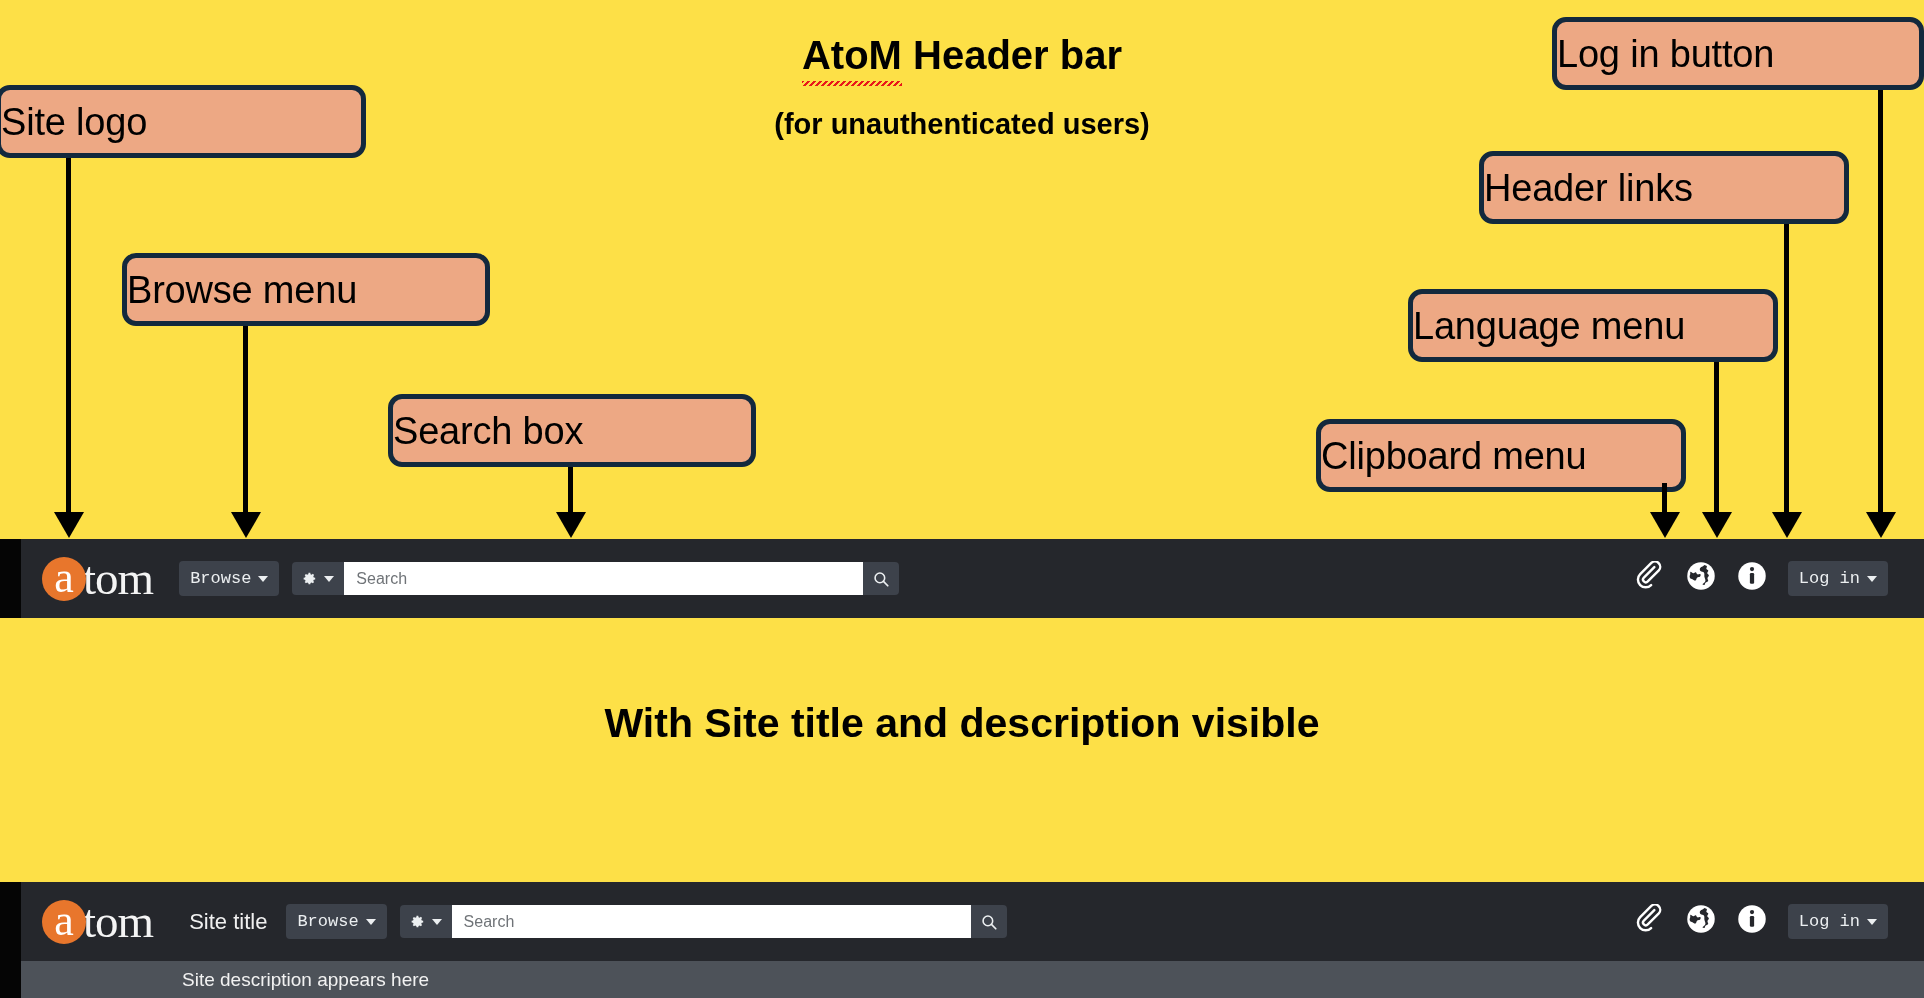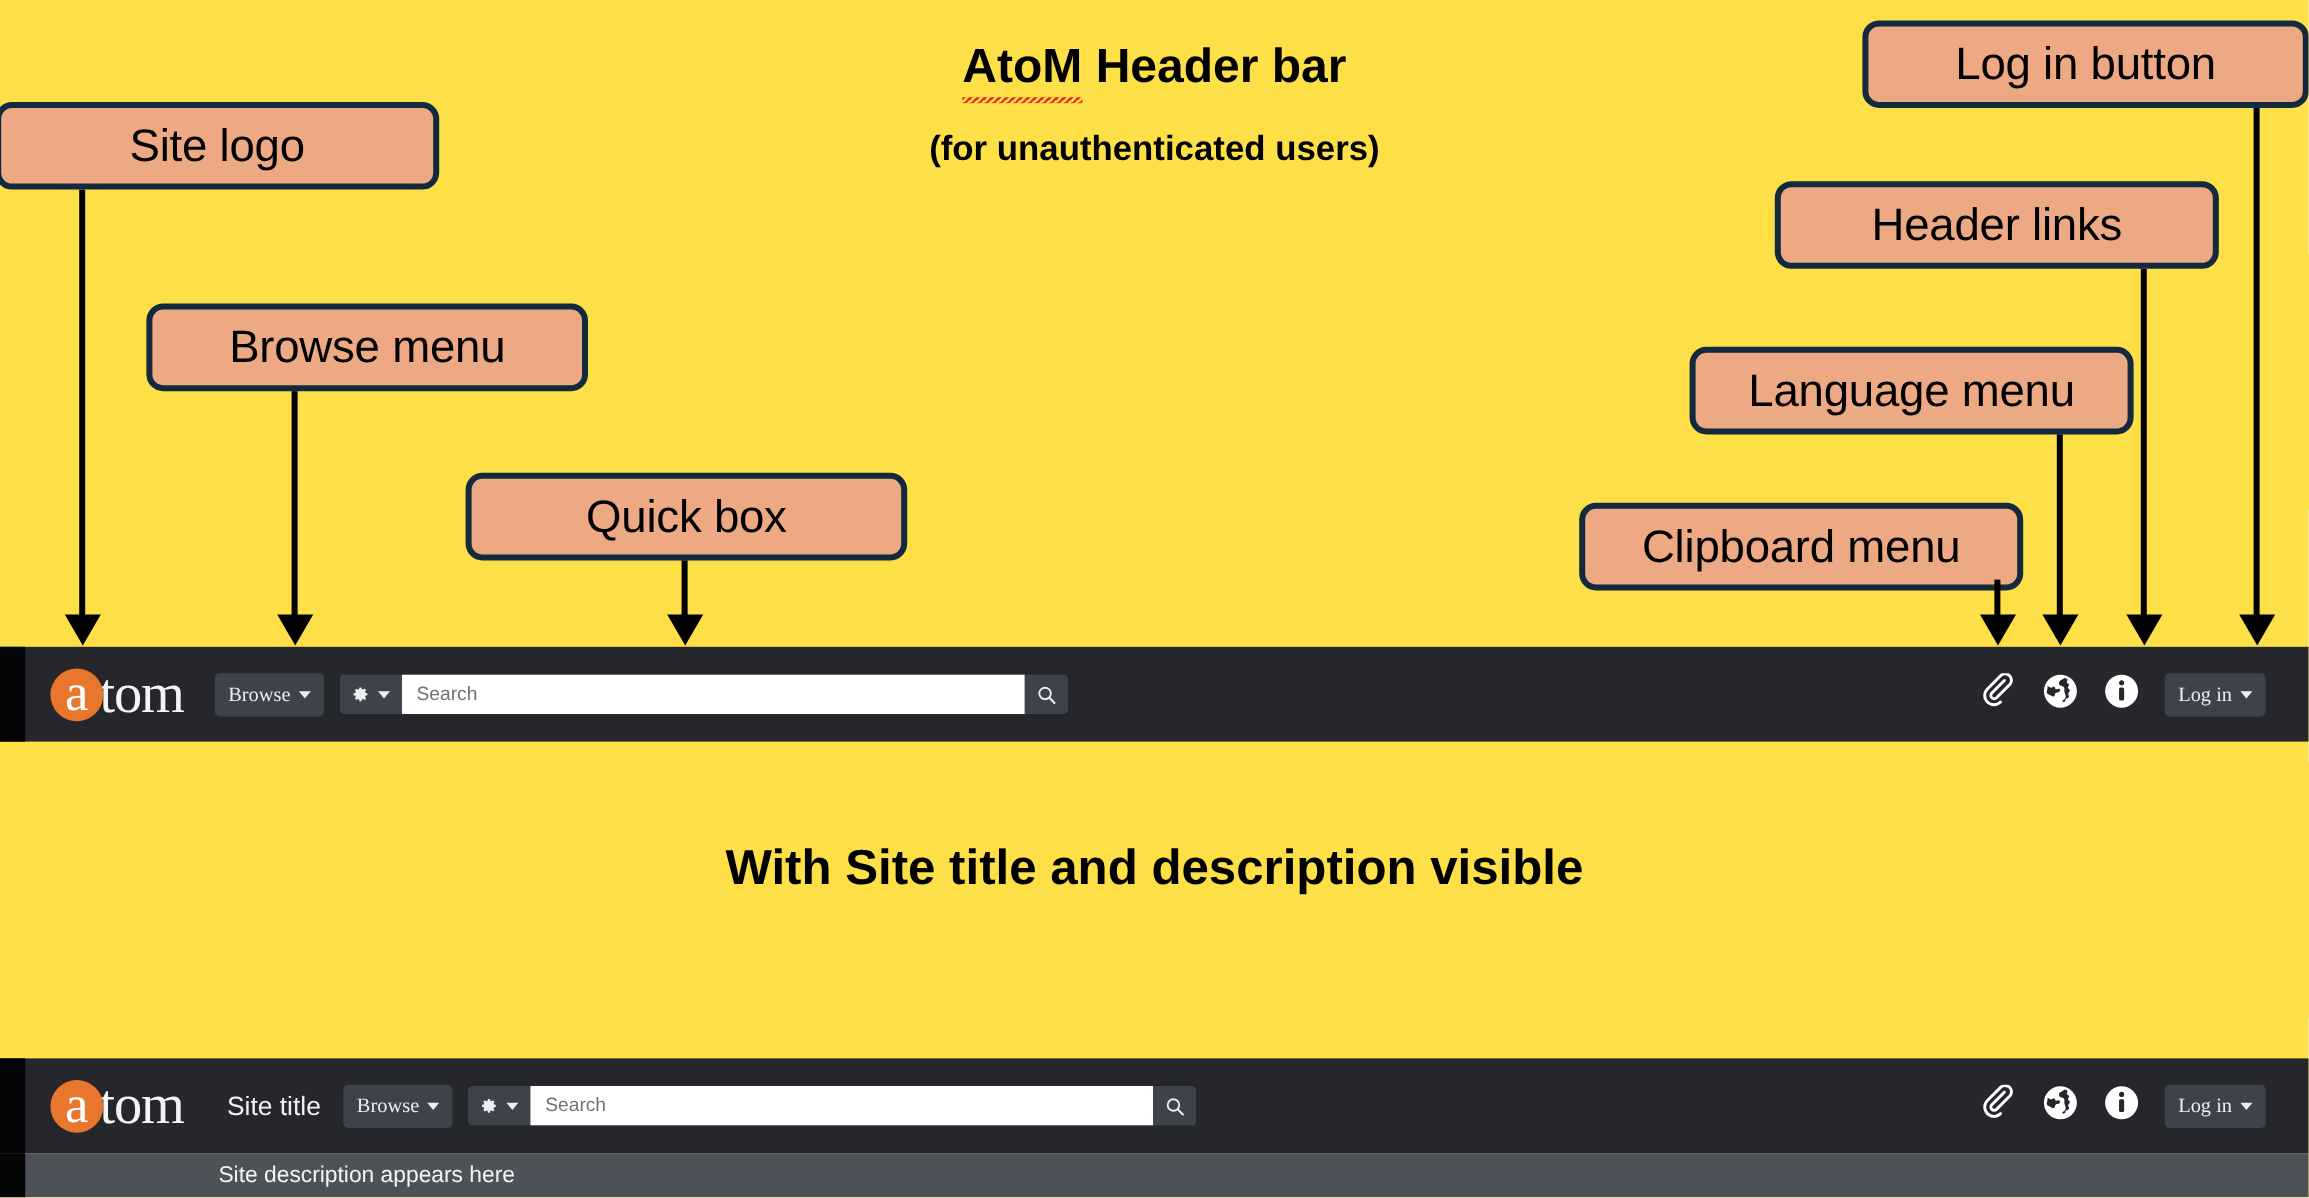--- a/index.html
+++ b/index.html
@@ -20,21 +20,21 @@
 
   
   .callout {
     position: absolute;
     box-sizing: border-box;
     background: #eda884;
     border: 5px solid #13293d;
     border-radius: 14px;
     display: flex;
     align-items: center;
-    justify-content: center;
+    justify-content: flex-start;
     color: #000000;
     font-family: "Liberation Sans", sans-serif;
     font-size: 38px;
     line-height: 1;
     white-space: nowrap;
     letter-spacing: -0.2px;
   }
 
   
   .leader {
@@ -149,21 +149,21 @@
     margin-left: 36px;
     white-space: nowrap;
   }
 
   
   .hdr-btn {
     background: #3d424b;
     color: #eceff1;
     border: none;
     border-radius: 4px;
-    font-family: Liberation Serif, serif;
+    font-family: Liberation Mono, monospace;
     font-size: 17px;
     padding: 8px 11px;
     display: flex;
     align-items: center;
     gap: 7px;
     white-space: nowrap;
     cursor: pointer;
   }
   .caret {
     width: 0;
@@ -271,21 +271,21 @@
   <div class="leader" style="left:66px; top:158px; height:358px;"></div>
   <div class="arrowhead" style="left:54px; top:512px;"></div>
 
   <div class="callout" style="left:122px; top:253px; width:368px; height:73px;">
     <span>Browse menu</span>
   </div>
   <div class="leader" style="left:243px; top:326px; height:190px;"></div>
   <div class="arrowhead" style="left:231px; top:512px;"></div>
 
   <div class="callout" style="left:388px; top:394px; width:368px; height:73px;">
-    <span>Quick box</span>
+    <span>Search box</span>
   </div>
   <div class="leader" style="left:568px; top:467px; height:49px;"></div>
   <div class="arrowhead" style="left:556px; top:512px;"></div>
 
   <div class="callout" style="left:1316px; top:419px; width:370px; height:73px;">
     <span>Clipboard menu</span>
   </div>
   <div class="leader" style="left:1662px; top:483px; height:33px;"></div>
   <div class="arrowhead" style="left:1650px; top:512px;"></div>
 

